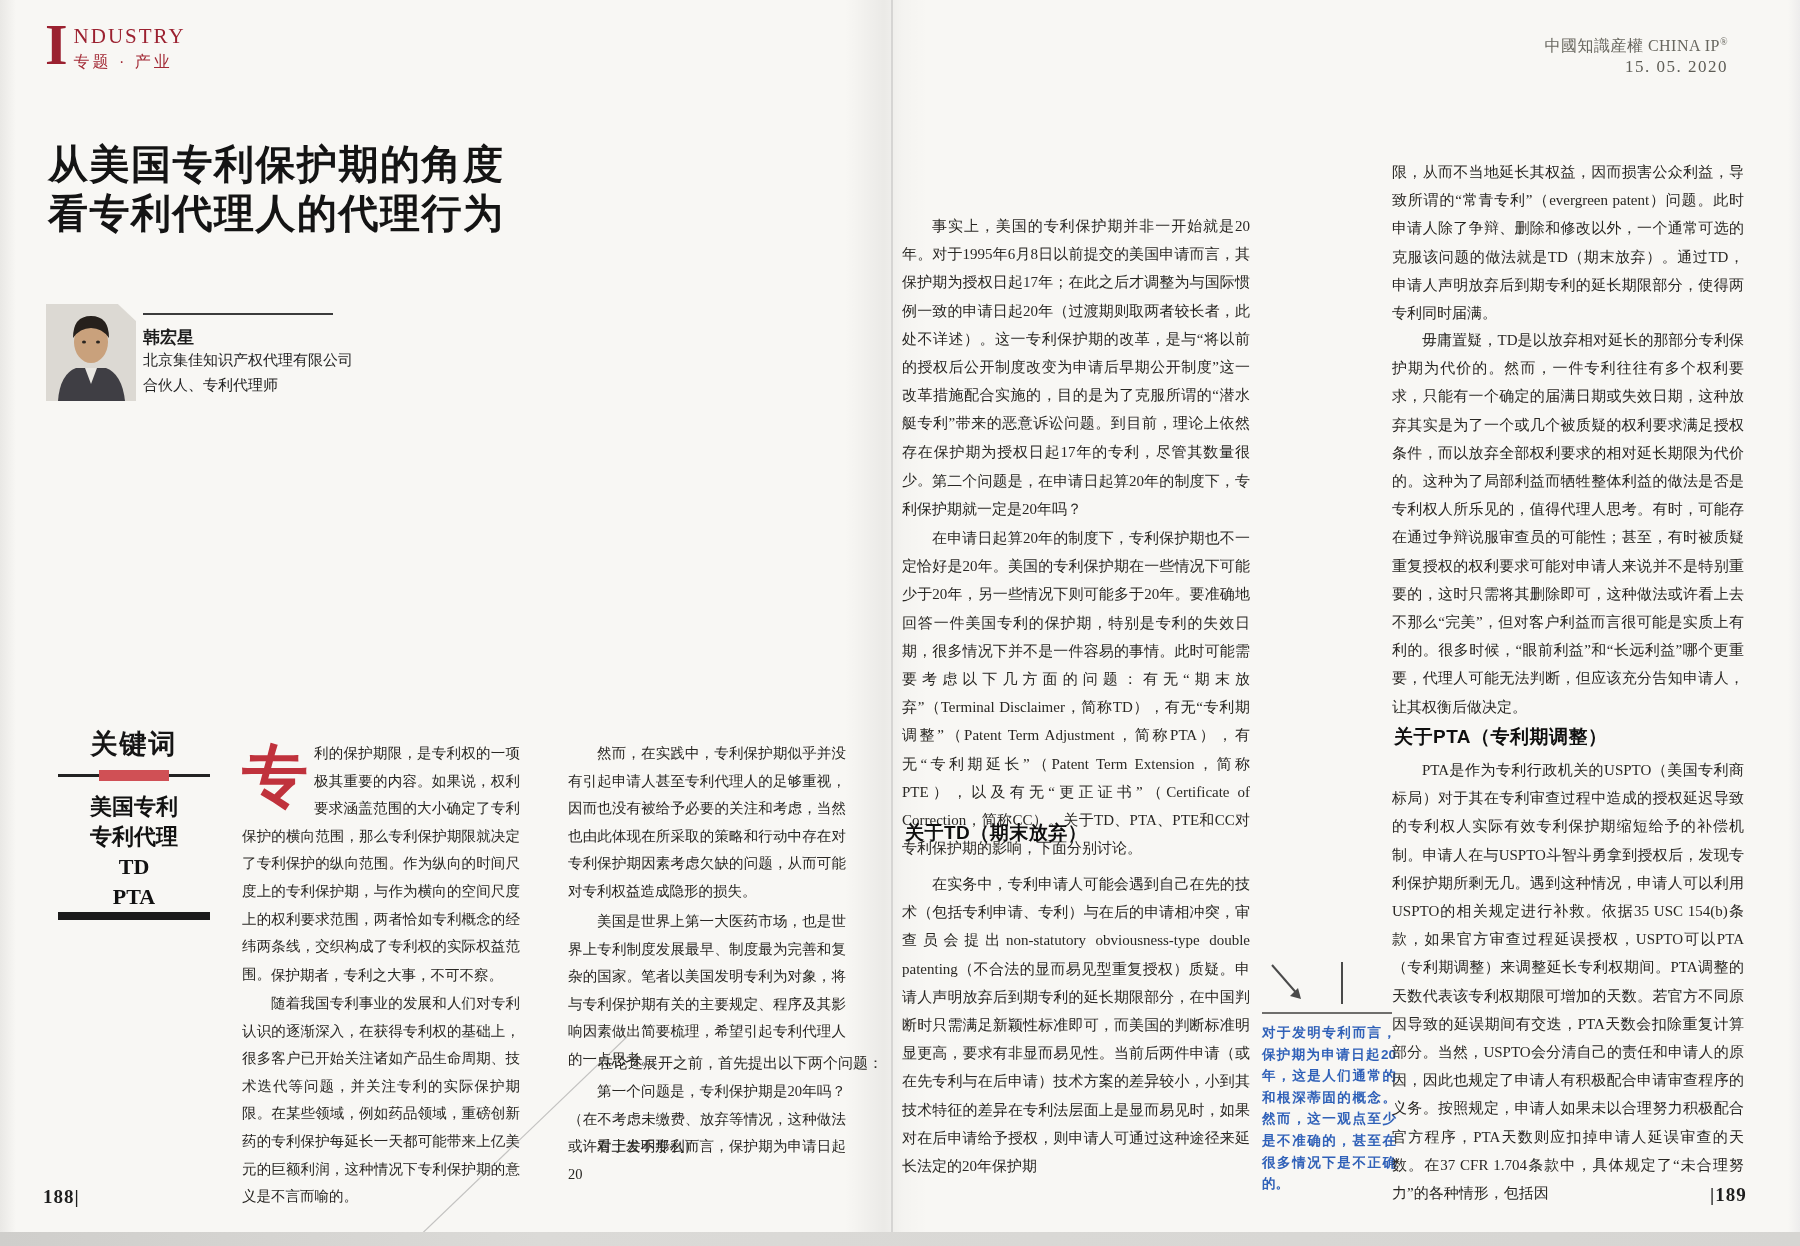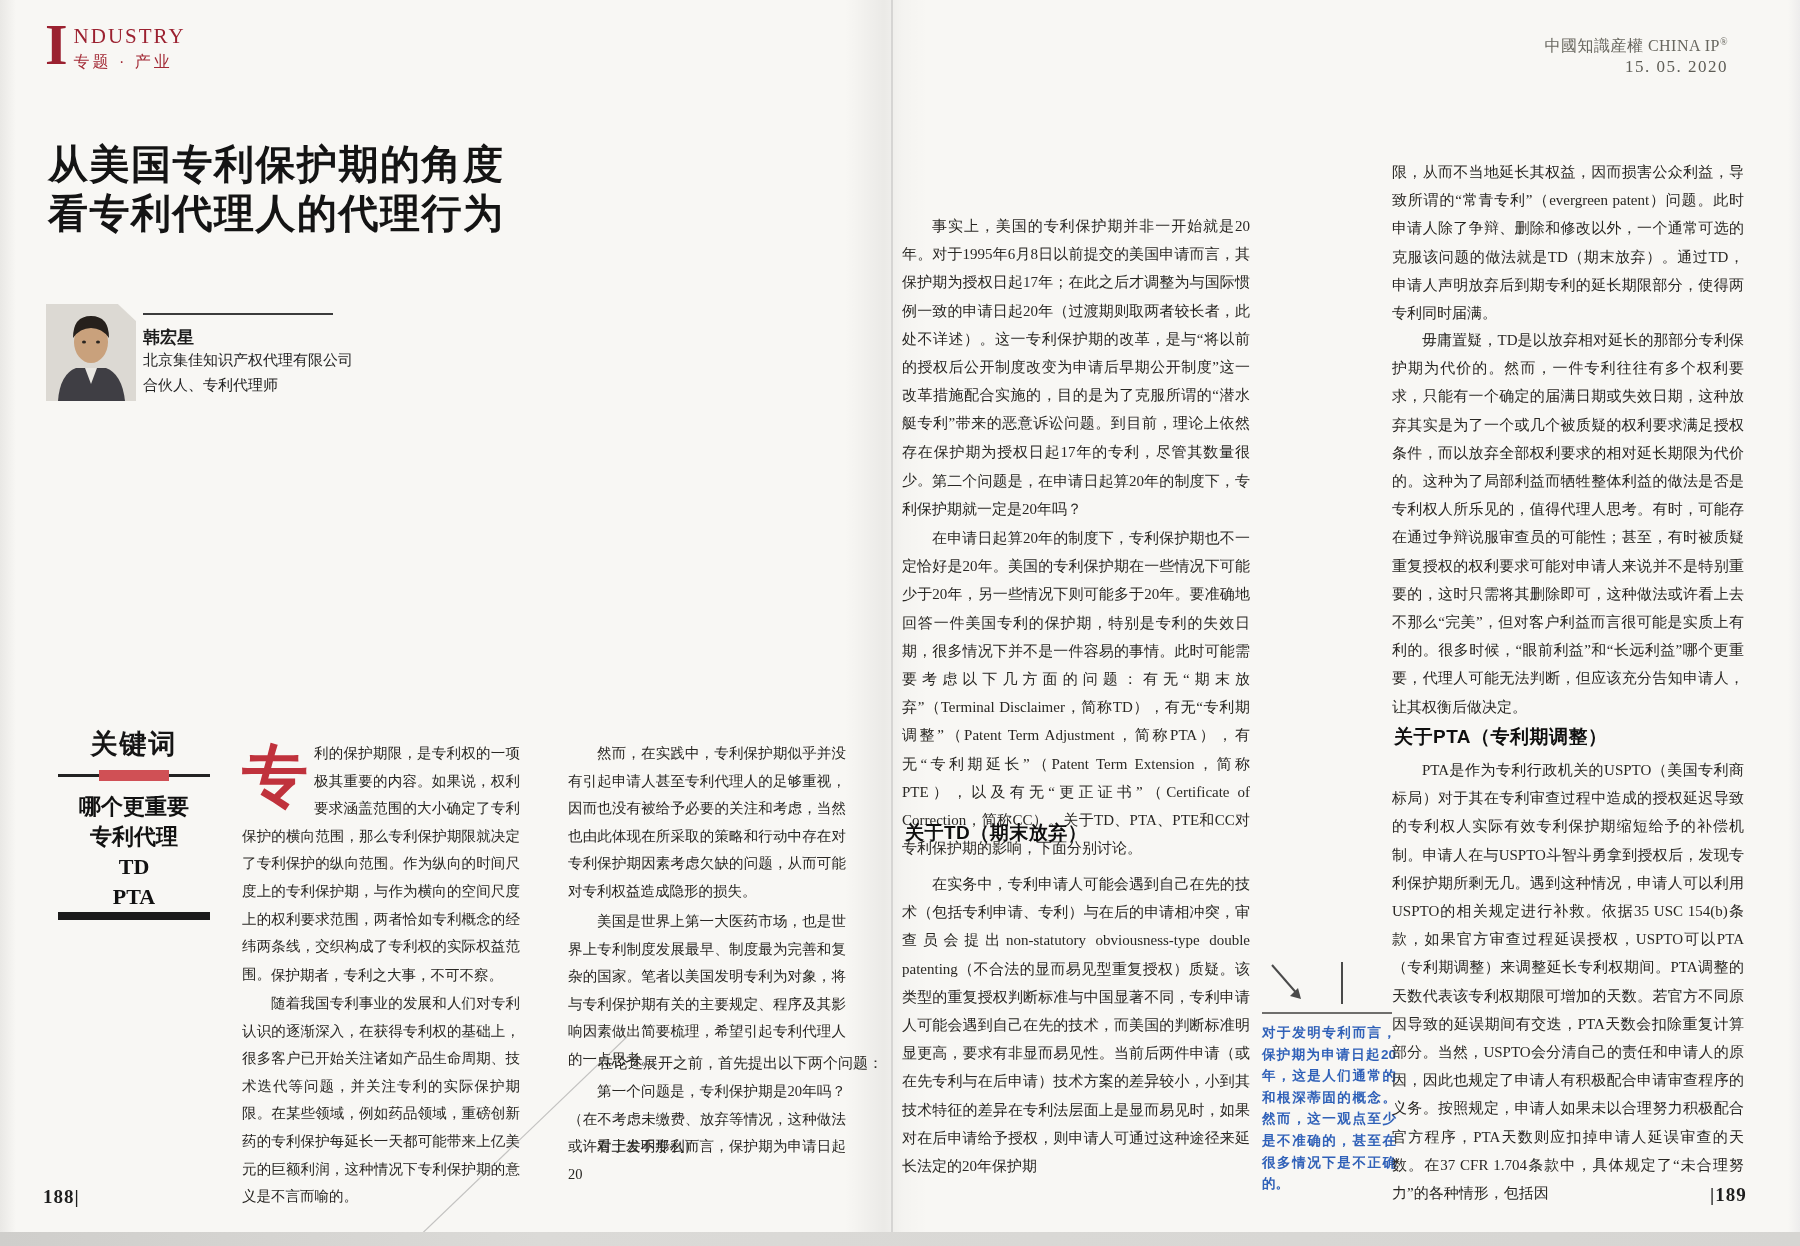--- a/index.html
+++ b/index.html
@@ -88,21 +88,21 @@
   <div class="abs a-line" style="left:143px;top:351px;">北京集佳知识产权代理有限公司</div>
   <div class="abs a-line" style="left:143px;top:376px;">合伙人、专利代理师</div>
 
   <div class="abs kw" style="left:58px;top:726px;">
     <div class="kw-head">关键词</div>
     <div class="kw-rule">
         <div class="black"></div>
         <div class="red"></div>
       </div>
     <div style="margin-top:10px;">
-      <div class="kw-item">哪个更重要</div>
+      <div class="kw-item">美国专利</div>
       <div class="kw-item">专利代理</div>
       <div class="kw-item">TD</div>
       <div class="kw-item">PTA</div>
     </div>
   </div>
   <div class="abs kw-bar" style="left:58px;top:912px;"></div>
 
   <div class="abs col" style="left:242px;top:740px;">
     <p><span class="dropcap">专</span><span>利的保护期限，是专利权的一项极其重要的内容。如果说，权利要求涵盖范围的大小确定了专利保护的横向范围，那么专利保护期限就决定了专利保护的纵向范围。作为纵向的时间尺度上的专利保护期，与作为横向的空间尺度上的权利要求范围，两者恰如专利概念的经纬两条线，交织构成了专利权的实际权益范围。</span></p>
   </div>
@@ -144,21 +144,21 @@
     <p class="ind">事实上，美国的专利保护期并非一开始就是20年。对于1995年6月8日以前提交的美国申请而言，其保护期为授权日起17年；在此之后才调整为与国际惯例一致的申请日起20年（过渡期则取两者较长者，此处不详述）。这一专利保护期的改革，是与“将以前的授权后公开制度改变为申请后早期公开制度”这一改革措施配合实施的，目的是为了克服所谓的“潜水艇专利”带来的恶意诉讼问题。到目前，理论上依然存在保护期为授权日起17年的专利，尽管其数量很少。</p>
   </div>
   <div class="abs rcol" style="left:902px;top:467px;">
     <p class="ind">第二个问题是，在申请日起算20年的制度下，专利保护期就一定是20年吗？</p>
   </div>
   <div class="abs rcol" style="left:902px;top:524px;">
     <p class="ind">在申请日起算20年的制度下，专利保护期也不一定恰好是20年。美国的专利保护期在一些情况下可能少于20年，另一些情况下则可能多于20年。要准确地回答一件美国专利的保护期，特别是专利的失效日期，很多情况下并不是一件容易的事情。此时可能需要考虑以下几方面的问题：有无“期末放弃”（Terminal Disclaimer，简称TD），有无“专利期调整”（Patent Term Adjustment，简称PTA），有无“专利期延长”（Patent Term Extension，简称PTE），以及有无“更正证书”（Certificate of Correction，简称CC）。关于TD、PTA、PTE和CC对专利保护期的影响，下面分别讨论。</p>
   </div>
   <div class="abs sec-head" style="left:905px;top:820px;">关于TD（期末放弃）</div>
   <div class="abs rcol" style="left:902px;top:870px;">
-    <p class="ind">在实务中，专利申请人可能会遇到自己在先的技术（包括专利申请、专利）与在后的申请相冲突，审查员会提出non-statutory obviousness-type double patenting（不合法的显而易见型重复授权）质疑。该类型的重复授权判断标准与中国显著不同，专利申请人可能会遇到自己在先的技术，而美国的判断标准明显更高，要求有非显而易见性。当前后两件申请（或在先专利与在后申请）技术方案的差异较小，小到其技术特征的差异在专利法层面上是显而易见时，如果对在后申请给予授权，则申请人可通过这种途径来延长法定的20年保护期</p>
+    <p class="ind">在实务中，专利申请人可能会遇到自己在先的技术（包括专利申请、专利）与在后的申请相冲突，审查员会提出non-statutory obviousness-type double patenting（不合法的显而易见型重复授权）质疑。申请人声明放弃后到期专利的延长期限部分，在中国判断时只需满足新颖性标准即可，而美国的判断标准明显更高，要求有非显而易见性。当前后两件申请（或在先专利与在后申请）技术方案的差异较小，小到其技术特征的差异在专利法层面上是显而易见时，如果对在后申请给予授权，则申请人可通过这种途径来延长法定的20年保护期</p>
   </div>
 
   <div class="abs callout" style="left:1262px;top:960px;">
     <svg width="130" height="46">
       <line x1="10" y1="5" x2="37" y2="36" stroke="#4a4a4a" stroke-width="2"></line>
       <polygon points="39,39 28,36 36,28" fill="#4a4a4a"></polygon>
       <line x1="80" y1="2" x2="80" y2="44" stroke="#4a4a4a" stroke-width="2"></line>
     </svg>
     <div class="rule"></div>
     <div class="txt">对于发明专利而言，保护期为申请日起20年，这是人们通常的和根深蒂固的概念。然而，这一观点至少是不准确的，甚至在很多情况下是不正确的。</div>

